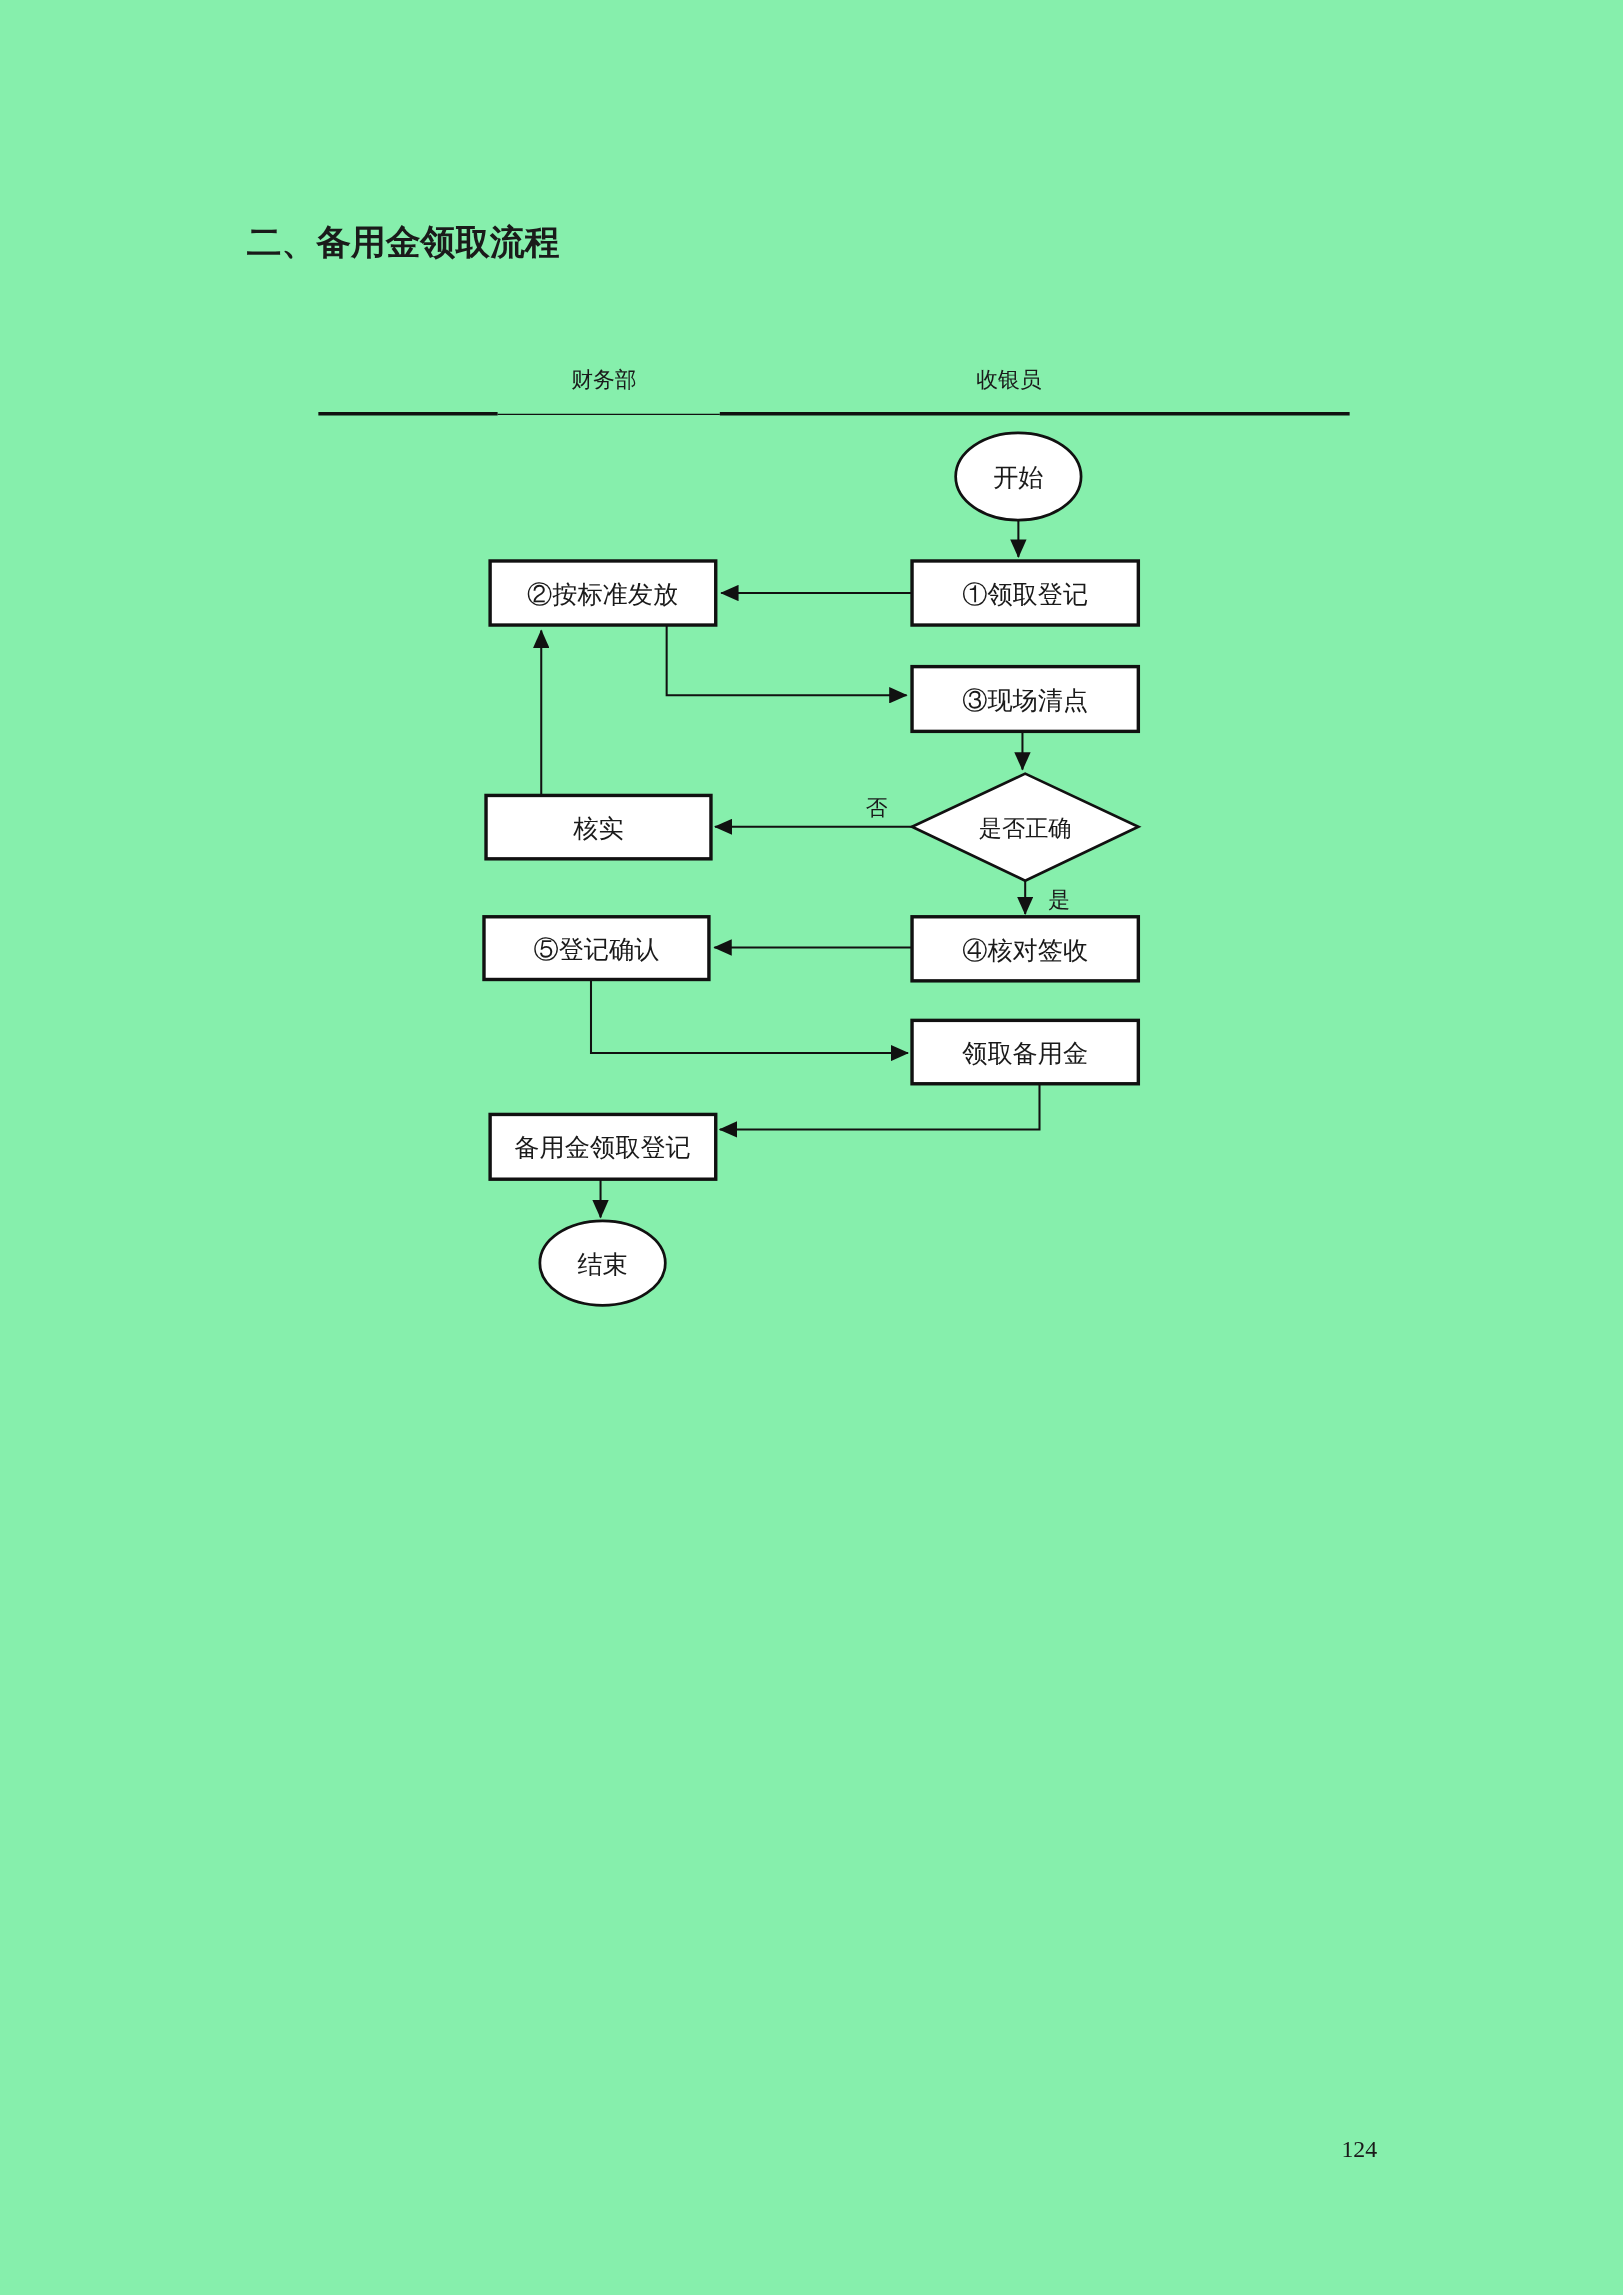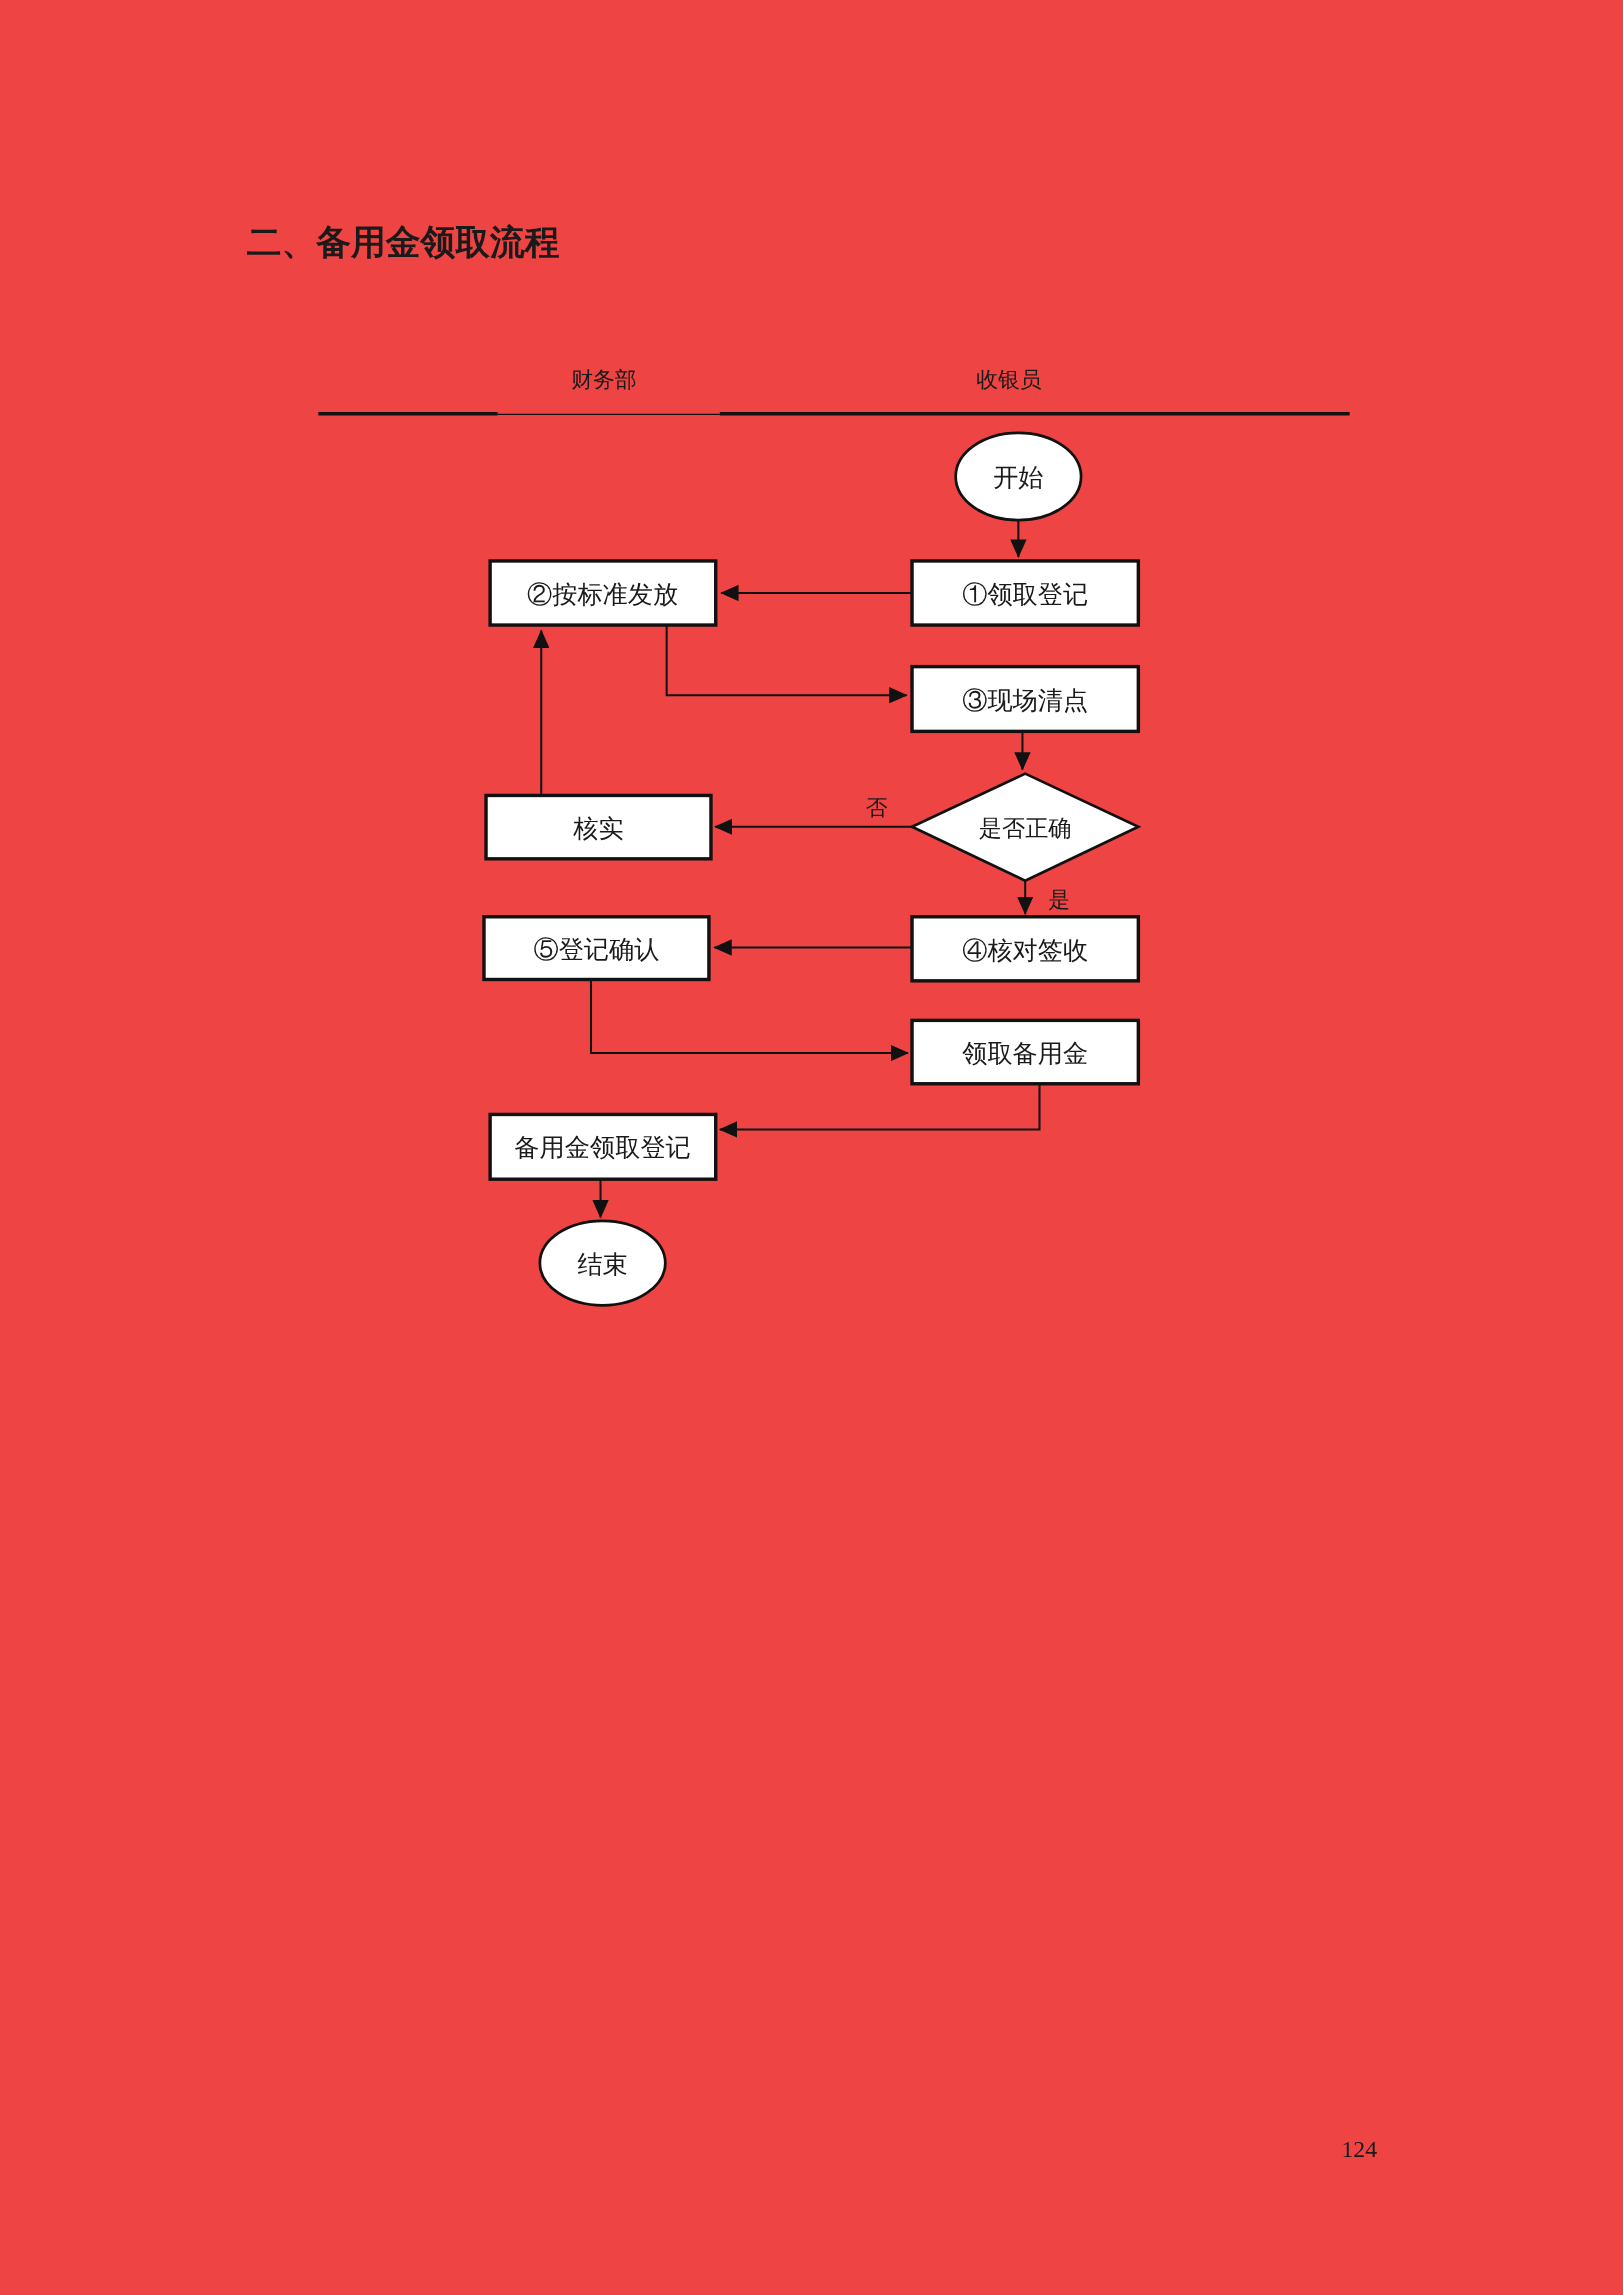--- a/index.html
+++ b/index.html
@@ -1,20 +1,20 @@
 <!DOCTYPE html>
 <html style="font-size:11px"><head>
 <meta charset="utf-8">
 <style>
   html, body { margin: 0; padding: 0; background: #ffffff; }
   .page {
     position: relative;
     width: 1623px;
     height: 2295px;
-    background: #ef4444;
+    background: #86efac;
     font-family: "Liberation Serif", "DejaVu Serif", serif;
   }
   svg.flow { position: absolute; left: 0; top: 0; }
   text {
     fill: #1a1a1a;
     font-family: "Liberation Serif", "DejaVu Serif", serif;
   }
   .node-shape { fill: #ffffff; stroke: #111111; }
   .rect-node { stroke-width: 5; }
   .thin-node { stroke-width: 4; }

